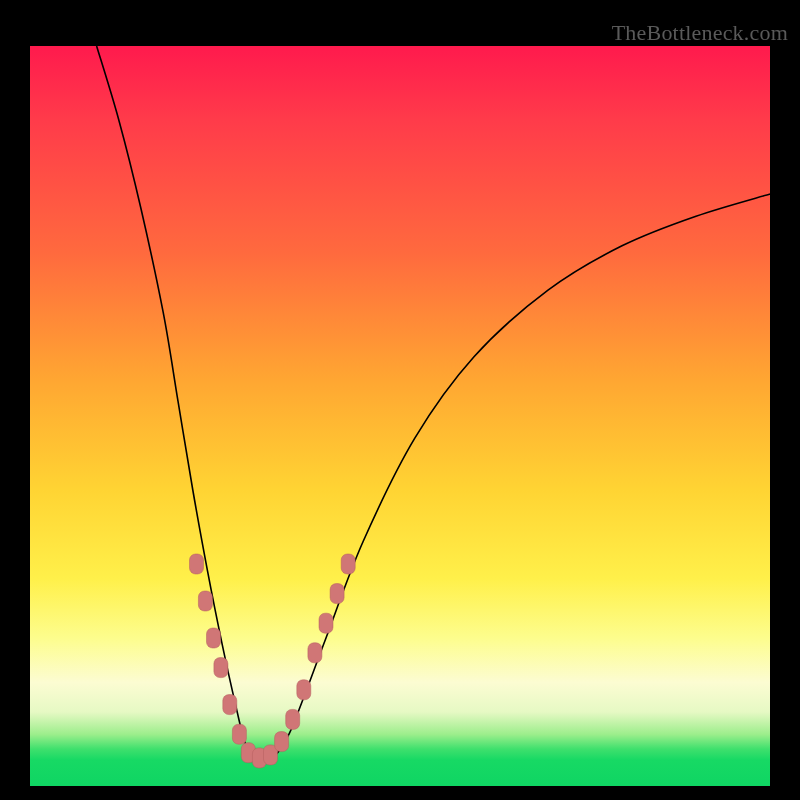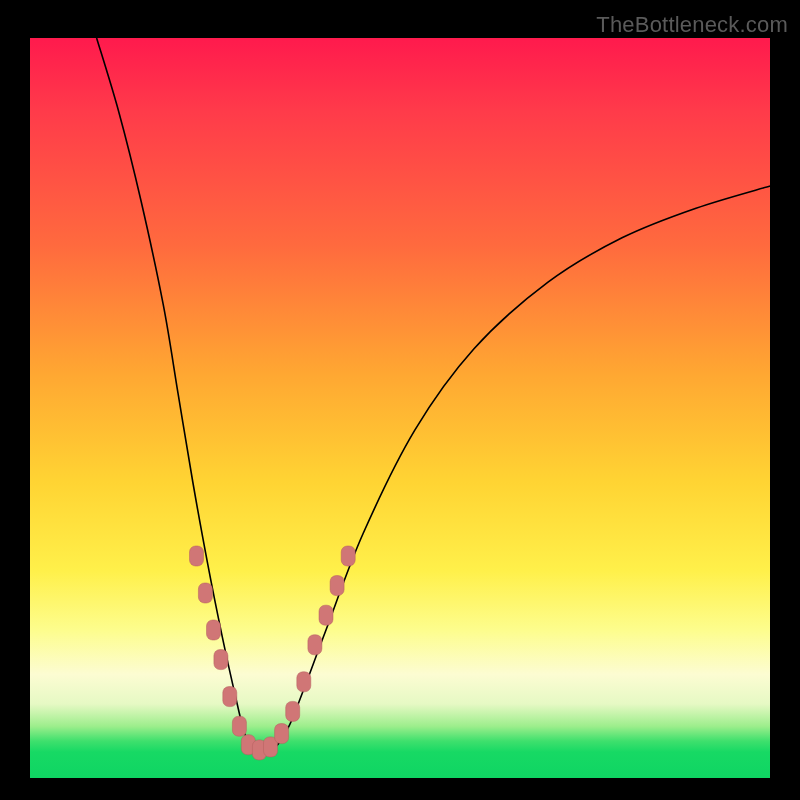--- a/index.html
+++ b/index.html
@@ -6,24 +6,25 @@
     margin: 0;
     padding: 0;
     width: 800px;
     height: 800px;
     overflow: hidden;
     background: #000;
     font-family: Arial, Helvetica, sans-serif;
   }
   .frame {
     position: absolute;
-    top: 8px; left: 0;
+    top: 16px; left: 0;
     width: 800px;
     height: 563px;
     background: #000;
+    font-family: Liberation Serif, serif;
   }
   .plot-area {
     position: absolute;
     top: 30px;
     left: 30px;
     width: 740px;
     height: 740px;
     
     background: linear-gradient(to bottom,
       #ff1a4d 0%,

